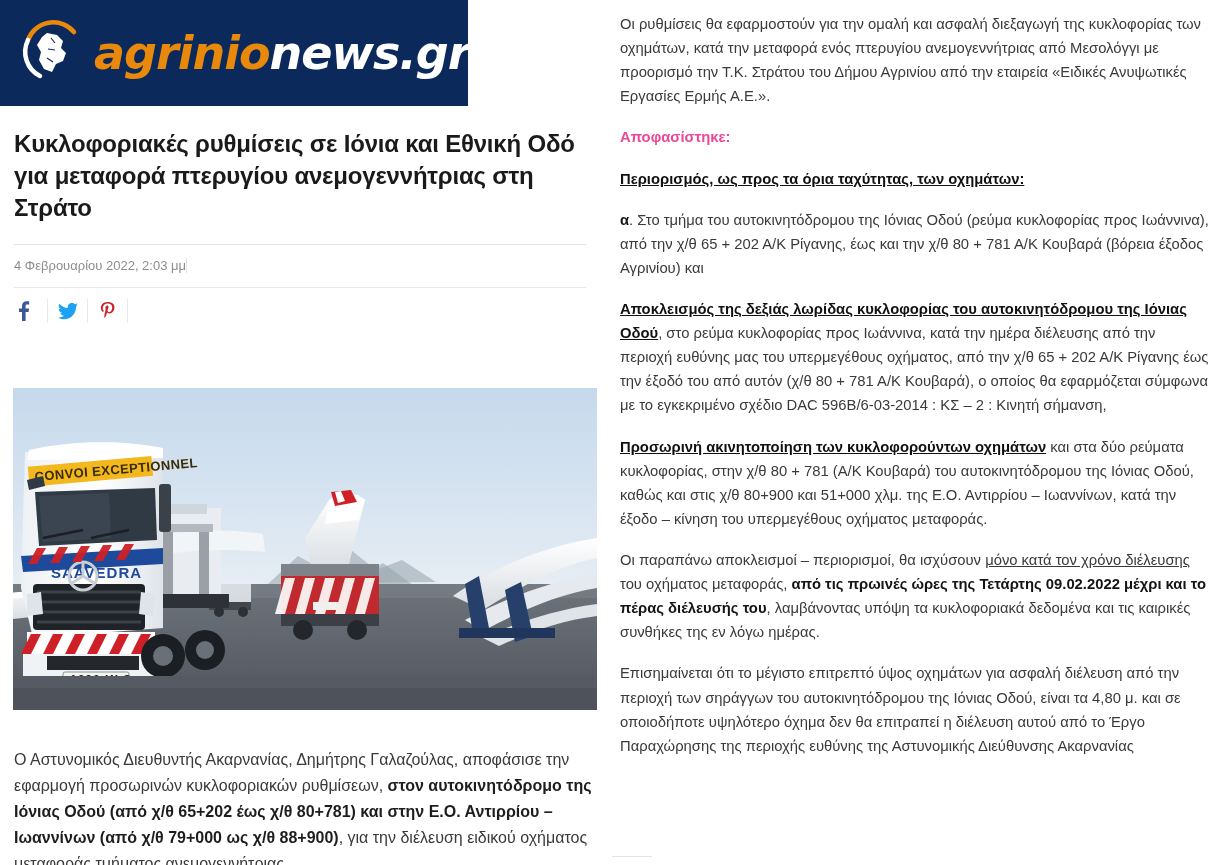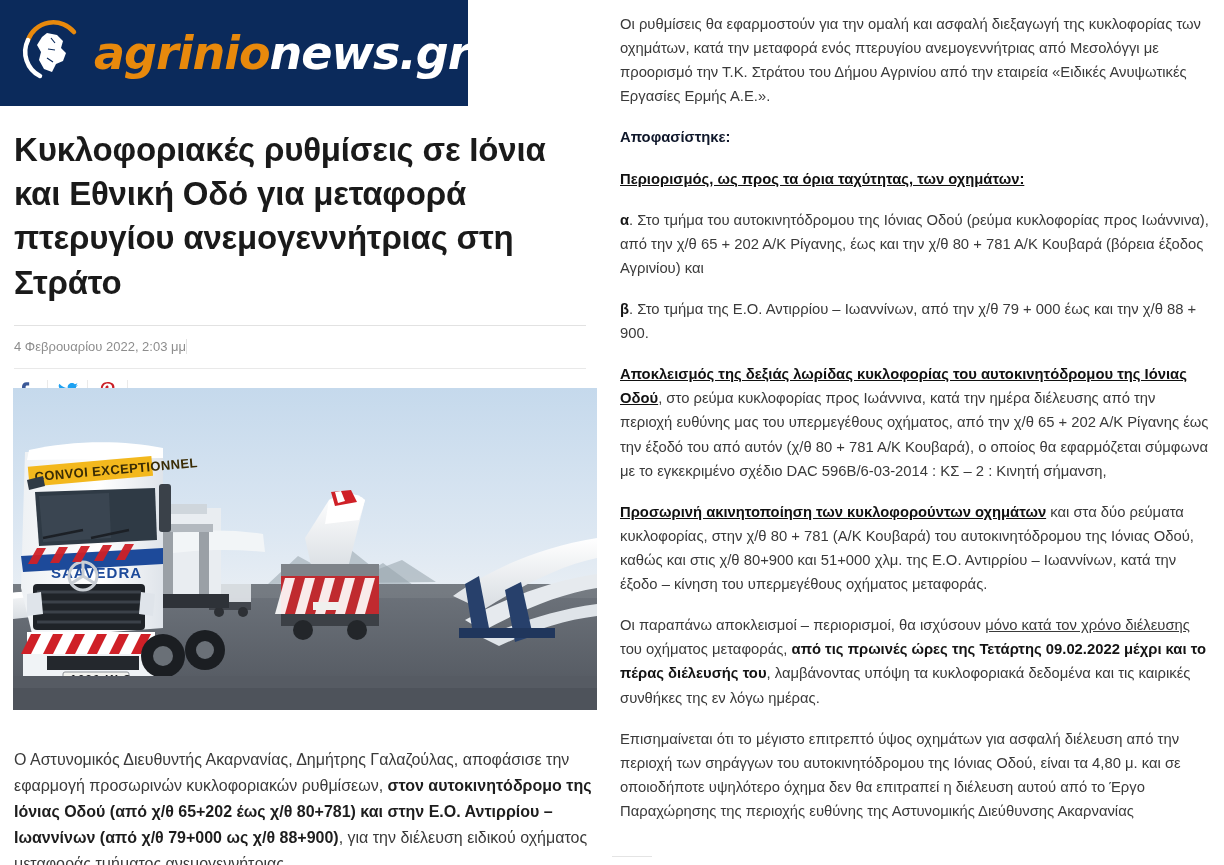--- a/index.html
+++ b/index.html
@@ -24,21 +24,21 @@
   .emblem { width:74px; height:74px; position:relative; flex:0 0 auto; }
   .emblem svg { display:block; }
   .wordmark { font-size:46px; line-height:1; font-weight:bold; font-style:italic;
               letter-spacing:-1px; font-family:"DejaVu Sans", sans-serif; }
   .wm-a { color:#e8890c; }
   .wm-b { color:#ffffff; }
 
   
   .headline {
     margin:22px 18px 1px 14px;
-    font-size:33px; line-height:1.34; font-weight:bold; color:#1a1a1a;
+    font-size:24px; line-height:1.34; font-weight:bold; color:#1a1a1a;
     letter-spacing:-0.2px;
   }
   .meta-rule { margin:20px 14px 0 14px; border-top:1px solid #e2e2e2; }
   .meta-date {
     margin:13px 0 0 14px; font-size:13px; color:#8d8d8d;
     display:inline-block; border-right:1px solid #e2e2e2;
   }
   .share-rule { margin:13px 14px 0 14px; border-top:1px solid #e9e9e9; }
   .share { margin:10px 0 0 14px; display:flex; align-items:center; height:26px; }
   .share a {
@@ -61,21 +61,21 @@
     font-size:16px; line-height:1.62; color:#3a3a3a;margin-top:17px;
   }
   .caption b { color:#1d1d1d; }
 
   
   .body-p { font-size:14.8px; line-height:1.63; color:#3a3a3a; margin-bottom:17px; }
   .body-p:last-child { margin-bottom:12px; }
   .body-p b { color:#141414; }
   .lead { font-weight:bold; text-decoration:underline; color:#111111; }
   .u { text-decoration:underline; }
-  .strong-head { font-weight:bold; color:#0f172a; font-size:14.8px; }
+  .strong-head { font-weight:bold; color:#ec4899; font-size:14.8px; }
 
   .bottom-rule {
     position:absolute; left:612px; top:856px; width:40px; border-top:1px solid #e4e4e4;
   }
 </style>
 </head>
 <body>
 
 <div class="page">
 
@@ -288,21 +288,20 @@
     <p class="body-p">Οι ρυθμίσεις θα εφαρμοστούν για την ομαλή και ασφαλή διεξαγωγή της κυκλοφορίας των οχημάτων, κατά την μεταφορά ενός  πτερυγίου ανεμογεννήτριας από Μεσολόγγι με προορισμό την Τ.Κ. Στράτου του Δήμου Αγρινίου από την εταιρεία «Ειδικές Ανυψωτικές Εργασίες Ερμής Α.Ε.».</p>
 
     <p class="body-p strong-head">Αποφασίστηκε:</p>
 
     <p class="body-p">
       <span class="lead">Περιορισμός, ως προς τα όρια ταχύτητας, των οχημάτων:</span>
     </p>
 
     <p class="body-p"><b>α</b><span>. Στο τμήμα του αυτοκινητόδρομου της Ιόνιας Οδού (ρεύμα κυκλοφορίας προς Ιωάννινα), από την χ/θ 65 + 202 Α/Κ Ρίγανης, έως και την χ/θ 80 + 781 Α/Κ Κουβαρά (βόρεια έξοδος Αγρινίου) και</span></p>
 
-    <p class="body-p"><b>β</b><span>. Στο τμήμα της Ε.Ο. Αντιρρίου – Ιωαννίνων, από την χ/θ 79 + 000 έως και την χ/θ 88 + 900.</span></p>
 
     <p class="body-p"><span class="lead">Αποκλεισμός της δεξιάς λωρίδας κυκλοφορίας του αυτοκινητόδρομου της Ιόνιας Οδού</span><span>, στο ρεύμα κυκλοφορίας προς Ιωάννινα, κατά την ημέρα διέλευσης από την περιοχή ευθύνης μας του υπερμεγέθους οχήματος, από την χ/θ 65 + 202 Α/Κ Ρίγανης έως την έξοδό του από αυτόν (χ/θ 80 + 781 Α/Κ Κουβαρά), ο οποίος θα εφαρμόζεται σύμφωνα με το εγκεκριμένο σχέδιο DAC 596Β/6-03-2014 : ΚΣ – 2 : Κινητή σήμανση,</span></p>
 
     <p class="body-p"><span class="lead">Προσωρινή ακινητοποίηση των κυκλοφορούντων οχημάτων</span><span> και στα δύο ρεύματα κυκλοφορίας, στην χ/θ 80 + 781 (Α/Κ Κουβαρά) του αυτοκινητόδρομου της Ιόνιας Οδού, καθώς και στις χ/θ 80+900 και 51+000 χλμ. της Ε.Ο. Αντιρρίου – Ιωαννίνων, κατά την έξοδο – κίνηση του υπερμεγέθους οχήματος μεταφοράς.</span></p>
 
     <p class="body-p"><span>Οι παραπάνω αποκλεισμοί – περιορισμοί, θα ισχύσουν </span><span class="u">μόνο κατά τον χρόνο διέλευσης</span><span> του οχήματος μεταφοράς, </span><b>από τις πρωινές ώρες της Τετάρτης 09.02.2022 μέχρι και το πέρας διέλευσής του</b><span>, λαμβάνοντας υπόψη τα κυκλοφοριακά δεδομένα και τις καιρικές συνθήκες της εν λόγω ημέρας.</span></p>
 
     <p class="body-p">Επισημαίνεται ότι το μέγιστο επιτρεπτό ύψος οχημάτων για ασφαλή διέλευση από την περιοχή των σηράγγων του αυτοκινητόδρομου της Ιόνιας Οδού, είναι τα 4,80 μ. και σε οποιοδήποτε υψηλότερο όχημα δεν θα επιτραπεί η διέλευση αυτού από το Έργο Παραχώρησης της περιοχής ευθύνης της Αστυνομικής Διεύθυνσης Ακαρνανίας</p>
   </div>
 

